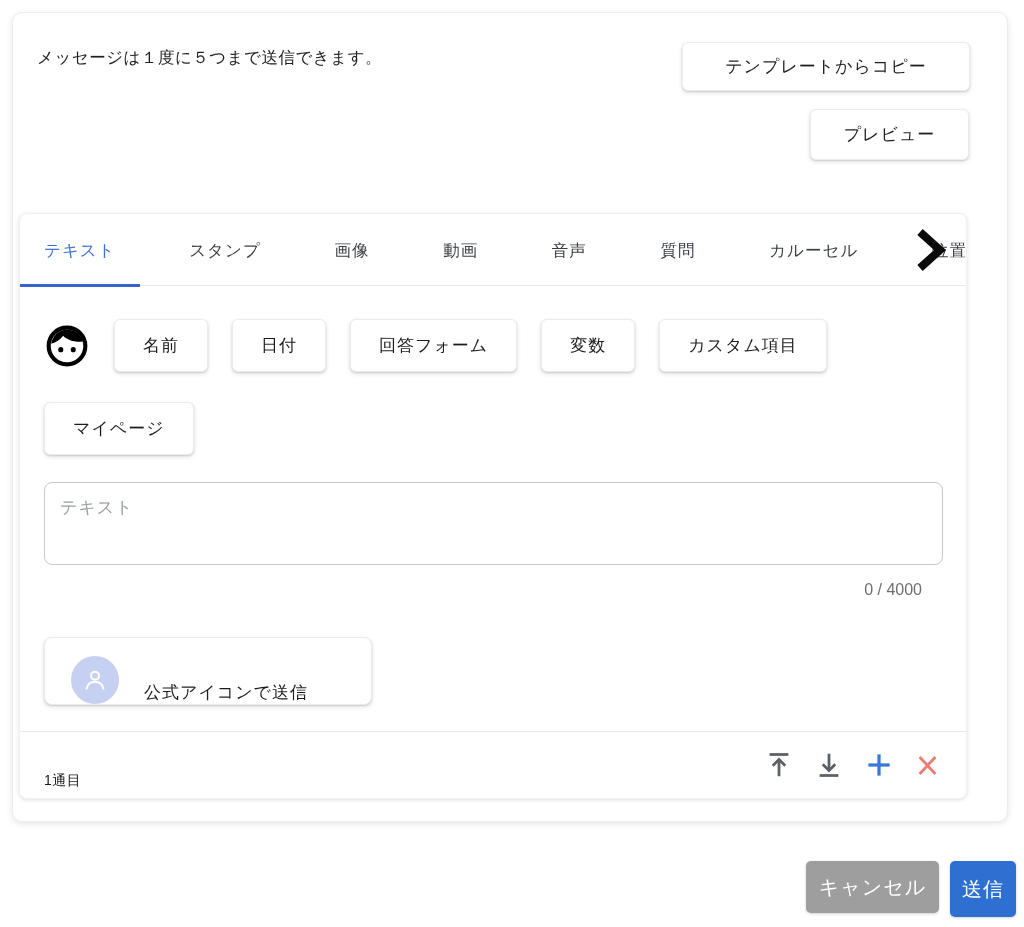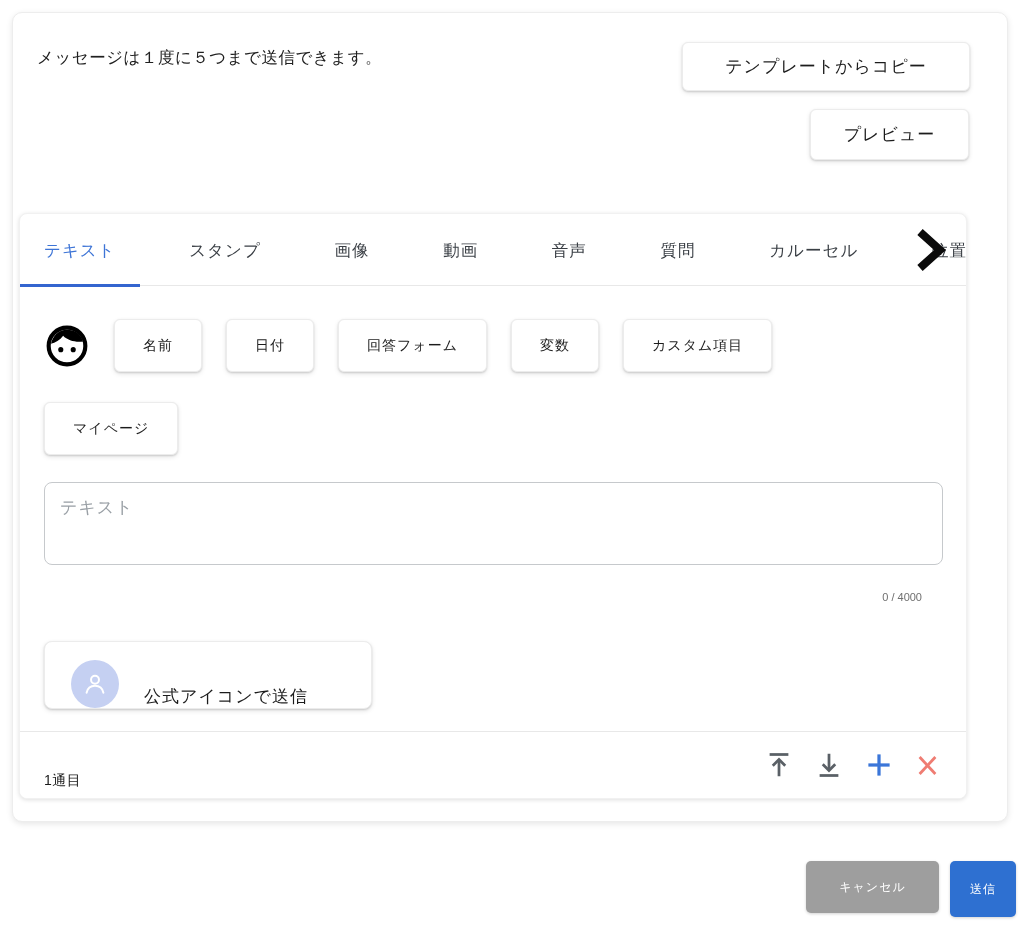--- a/index.html
+++ b/index.html
@@ -32,46 +32,46 @@
     position:relative; cursor:pointer; background:none; border:none; font-family:inherit; }
   .tab.active { color:#3d74d6; }
   .tab.active::after { content:""; position:absolute; left:0; right:0; bottom:-1px;
     height:3px; background:#3465cf; }
   .tab-chevron { position:absolute; right:19px; top:14px; width:34px; height:44px; cursor:pointer; }
 
   .content { position:absolute; left:24px; top:72px; width:899px; }
   .chip-row { display:flex; align-items:center; gap:24px; }
   .row1 { margin-top:33px; }
   .row2 { margin-top:30px; }
-  .chip { height:53px; padding:0 28px; font-size:14px; }
+  .chip { height:53px; padding:0 28px; font-size:17px; }
   .face-wrap { width:46px; height:46px; display:flex; align-items:center;
     justify-content:center; cursor:pointer; }
 
   .text-input { margin-top:27px; width:899px; height:83px; border:1px solid #c6c9cc;
     border-radius:8px; resize:none; outline:none; padding:13px 15px;
     font-family:inherit; font-size:17px; color:#1c1c1c; }
   .text-input::placeholder { color:#9aa0a6; letter-spacing:1px; }
-  .counter { margin-top:22px; text-align:right; padding-right:21px;
-    font-size:11px; color:#6f6f6f; }
+  .counter { margin-top:12px; text-align:right; padding-right:21px;
+    font-size:16px; color:#6f6f6f; }
 
   .official-btn { margin-top:38px; width:328px; height:68px; border-radius:8px;
     justify-content:flex-start; gap:25px; padding-left:26px;align-items:flex-end; }
   .avatar { width:48px; height:48px; border-radius:50%; background:#c5d0f2;
     display:flex; align-items:center; justify-content:center; flex:0 0 auto; }
 
   .card-footer { position:absolute; left:0; right:0; bottom:0; height:67px;
     border-top:1px solid #e8e8e8; display:flex; align-items:center;
     justify-content:space-between; padding:0 25px 0 24px; background:#fff; }
   .msg-index { font-size:14px; color:#1a1a1a; letter-spacing:.5px;margin-top:32px; }
   .footer-icons { display:flex; align-items:center; gap:20px; }
   .icon-btn { background:none; border:none; padding:0; display:flex;
     align-items:center; justify-content:center; cursor:pointer; }
 
   .action-btn { position:absolute; display:flex; align-items:center; justify-content:center;
-    border:none; border-radius:5px; font-family:inherit; font-size:12px; color:#fff;
+    border:none; border-radius:5px; font-family:inherit; font-size:20px; color:#fff;
     letter-spacing:1px; cursor:pointer; box-shadow:0 1px 3px rgba(0,0,0,.18); }
   .cancel-btn { left:806px; top:861px; width:133px; height:52px; background:#9e9e9e; }
   .send-btn   { left:950px; top:861px; width:66px;  height:56px; background:#2e70d1; }
 </style>
 </head>
 <body>
 
 <div class="outer-card">
 
   <div class="note">メッセージは１度に５つまで送信できます。</div>

